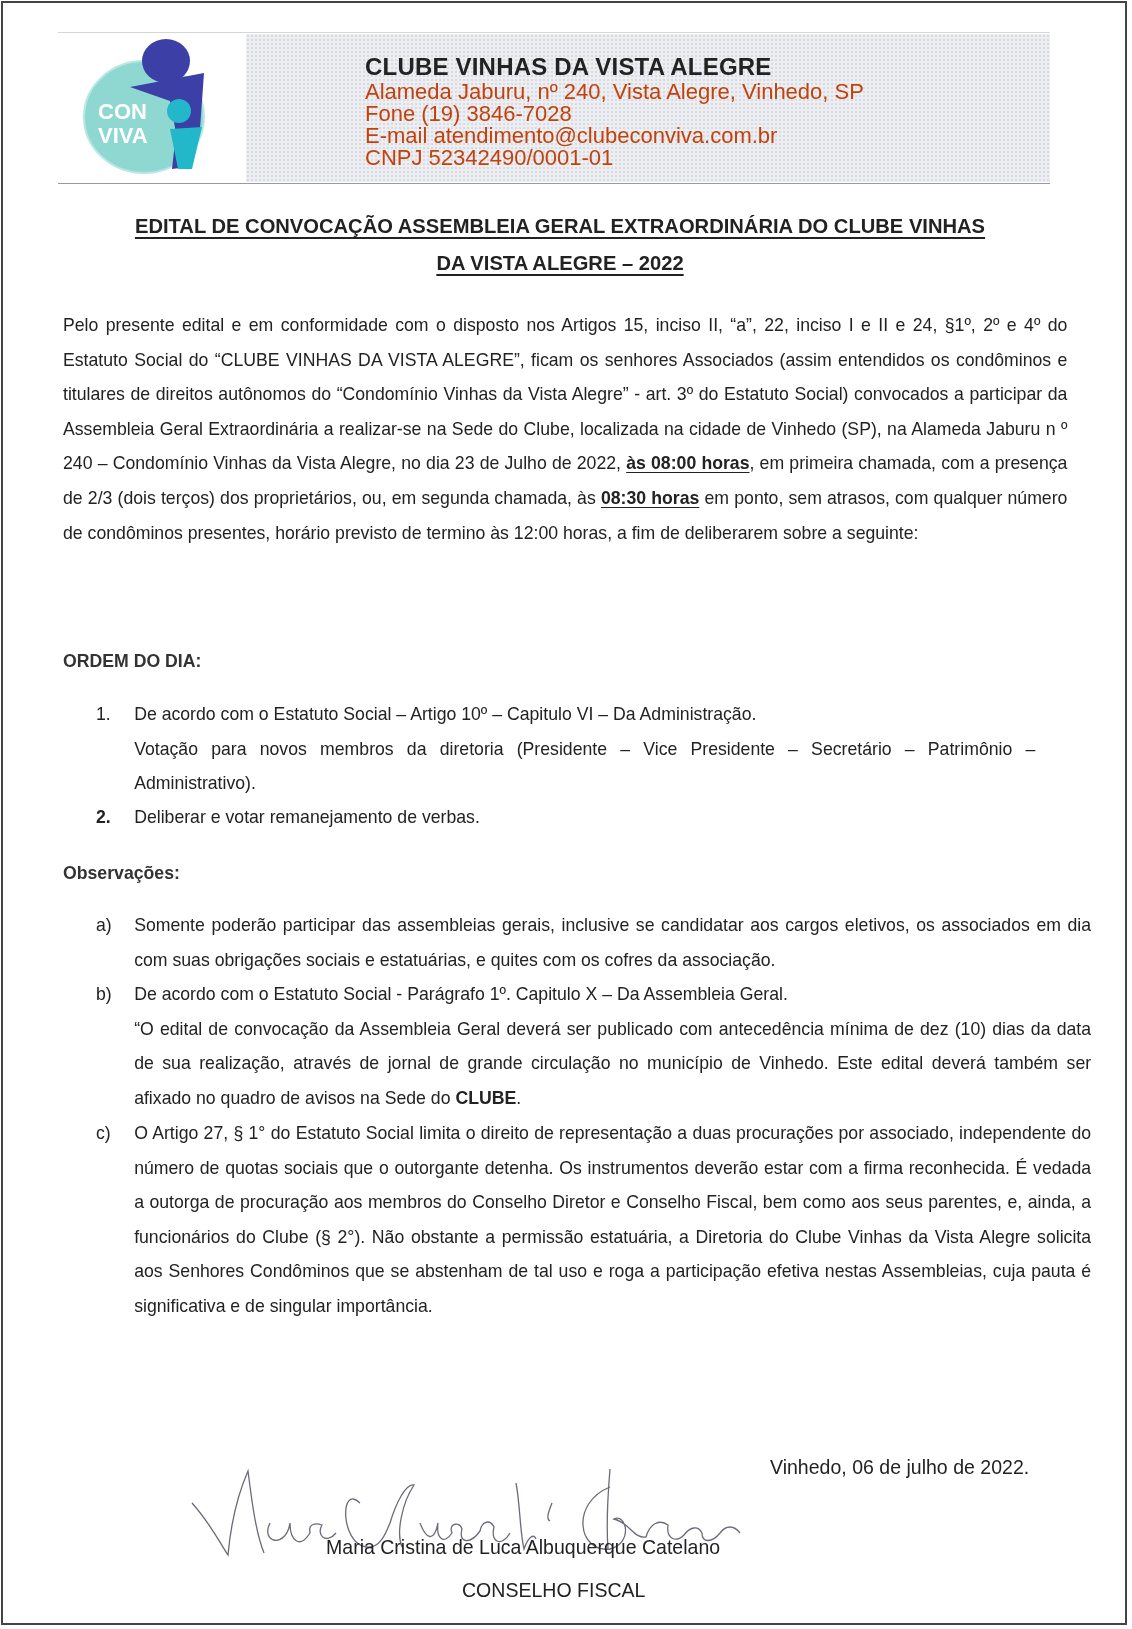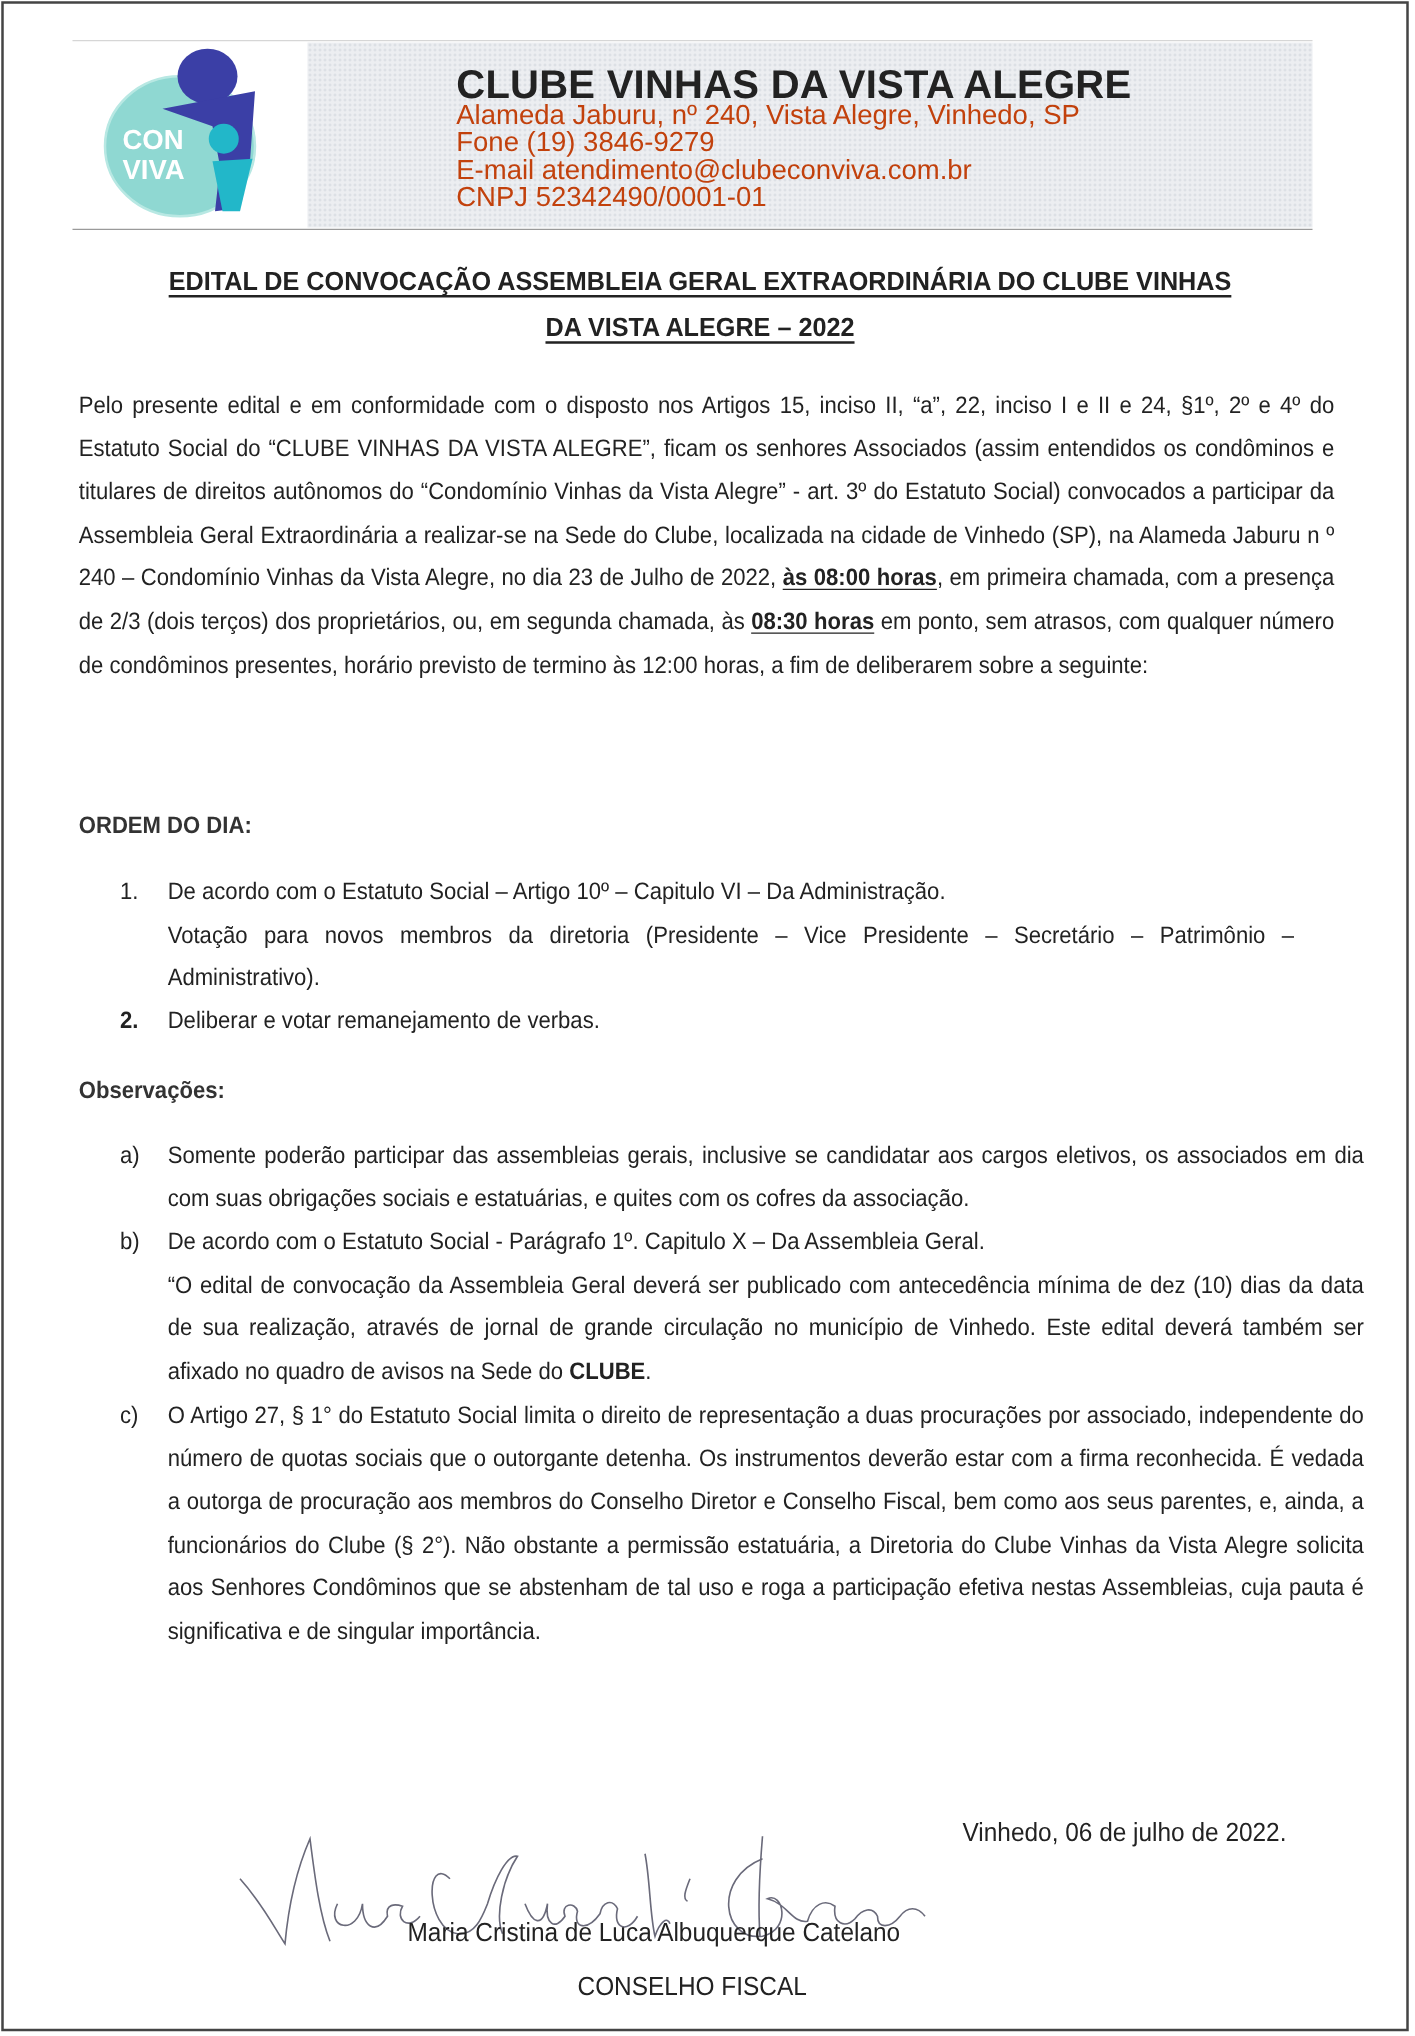--- a/index.html
+++ b/index.html
@@ -9,21 +9,21 @@
                  border: 2px solid #444; box-sizing: border-box; }
   
   .letterhead { position: absolute; left: 58px; top: 32px; width: 992px; height: 150px;
                 border-top: 1px solid #d6d6d6; border-bottom: 1px solid #9a9a9a; }
   .letterhead-band { position: absolute; left: 188px; top: 1px; right: 0; bottom: 1px;
                      background: #eceef1;
                      background-image: radial-gradient(#d7dbe1 1px, transparent 1px);
                      background-size: 4px 4px; }
   .logo { position: absolute; left: 20px; top: 4px; width: 140px; height: 140px; }
   .lh-text { position: absolute; left: 307px; top: 20px; line-height: 22px; }
-  .lh-name { font-size: 32px; font-weight: bold; color: #222; letter-spacing: 0.2px; line-height: 28px; }
+  .lh-name { font-size: 24px; font-weight: bold; color: #222; letter-spacing: 0.2px; line-height: 28px; }
   .lh-line { font-size: 22px; color: #c2410c; }
 
   
   .doc-title { position: absolute; left: 60px; top: 207px; width: 1000px; text-align: center;
                font-family: "Liberation Sans", sans-serif; font-weight: bold; font-size: 21px;
                line-height: 37px; text-decoration: underline; text-underline-offset: 4px;
                transform: scaleX(0.96); transform-origin: center top; color: #222; }
 
   .text-block { position: absolute; left: 63px; width: 1005px; font-size: 19px; line-height: 34.6px;
                 text-align: justify; color: #222; transform: scaleX(0.93); transform-origin: left top; }
@@ -59,21 +59,21 @@
     <ellipse cx="88" cy="24" rx="24" ry="22" fill="#3b3fa6"></ellipse>
     <path d="M52 50 L126 36 L122 92 L110 130 L94 132 L98 96 L92 64 Z" fill="#3b3fa6"></path>
     <circle cx="101" cy="74" r="12" fill="#22b7c9"></circle>
     <path d="M92 92 L124 90 L114 132 L100 132 Z" fill="#22b7c9"></path>
     <text x="20" y="82" font-family="Liberation Sans, sans-serif" font-weight="bold" font-size="22" fill="#ffffff">CON</text>
     <text x="20" y="106" font-family="Liberation Sans, sans-serif" font-weight="bold" font-size="22" fill="#ffffff">VIVA</text>
   </svg>
   <div class="lh-text">
     <div class="lh-name">CLUBE VINHAS DA VISTA ALEGRE</div>
     <div class="lh-line">Alameda Jaburu, nº 240, Vista Alegre, Vinhedo, SP</div>
-    <div class="lh-line">Fone (19) 3846-9279</div>
+    <div class="lh-line">Fone (19) 3846-7028</div>
     <div class="lh-line">E-mail atendimento@clubeconviva.com.br</div>
     <div class="lh-line">CNPJ 52342490/0001-01</div>
   </div>
 </div>
 
 <div class="doc-title">
   <div>EDITAL DE CONVOCAÇÃO ASSEMBLEIA GERAL EXTRAORDINÁRIA DO CLUBE VINHAS</div>
   <div>DA VISTA ALEGRE – 2022</div>
 </div>
 

